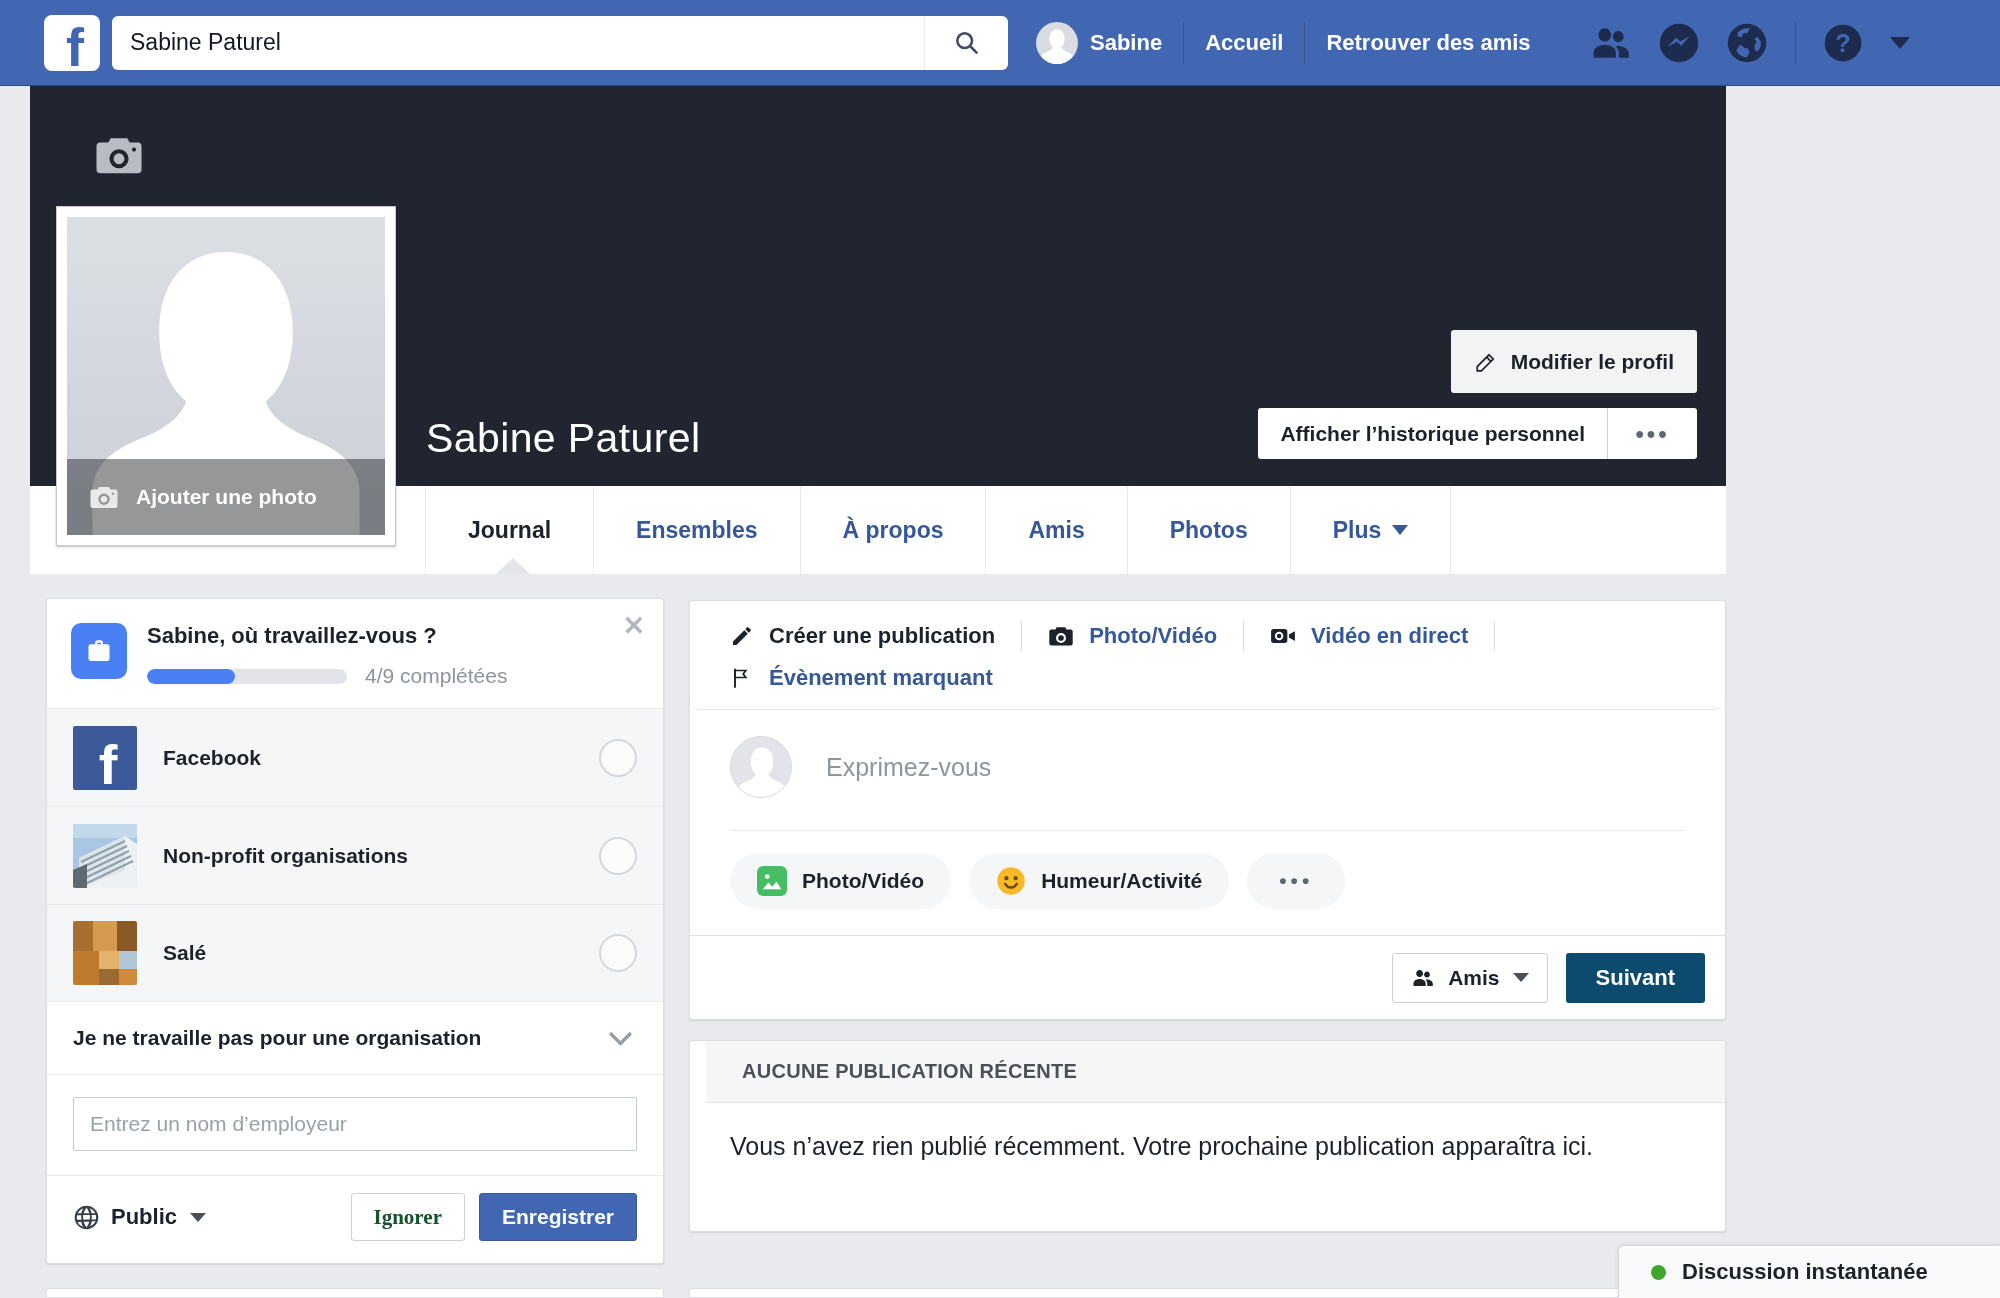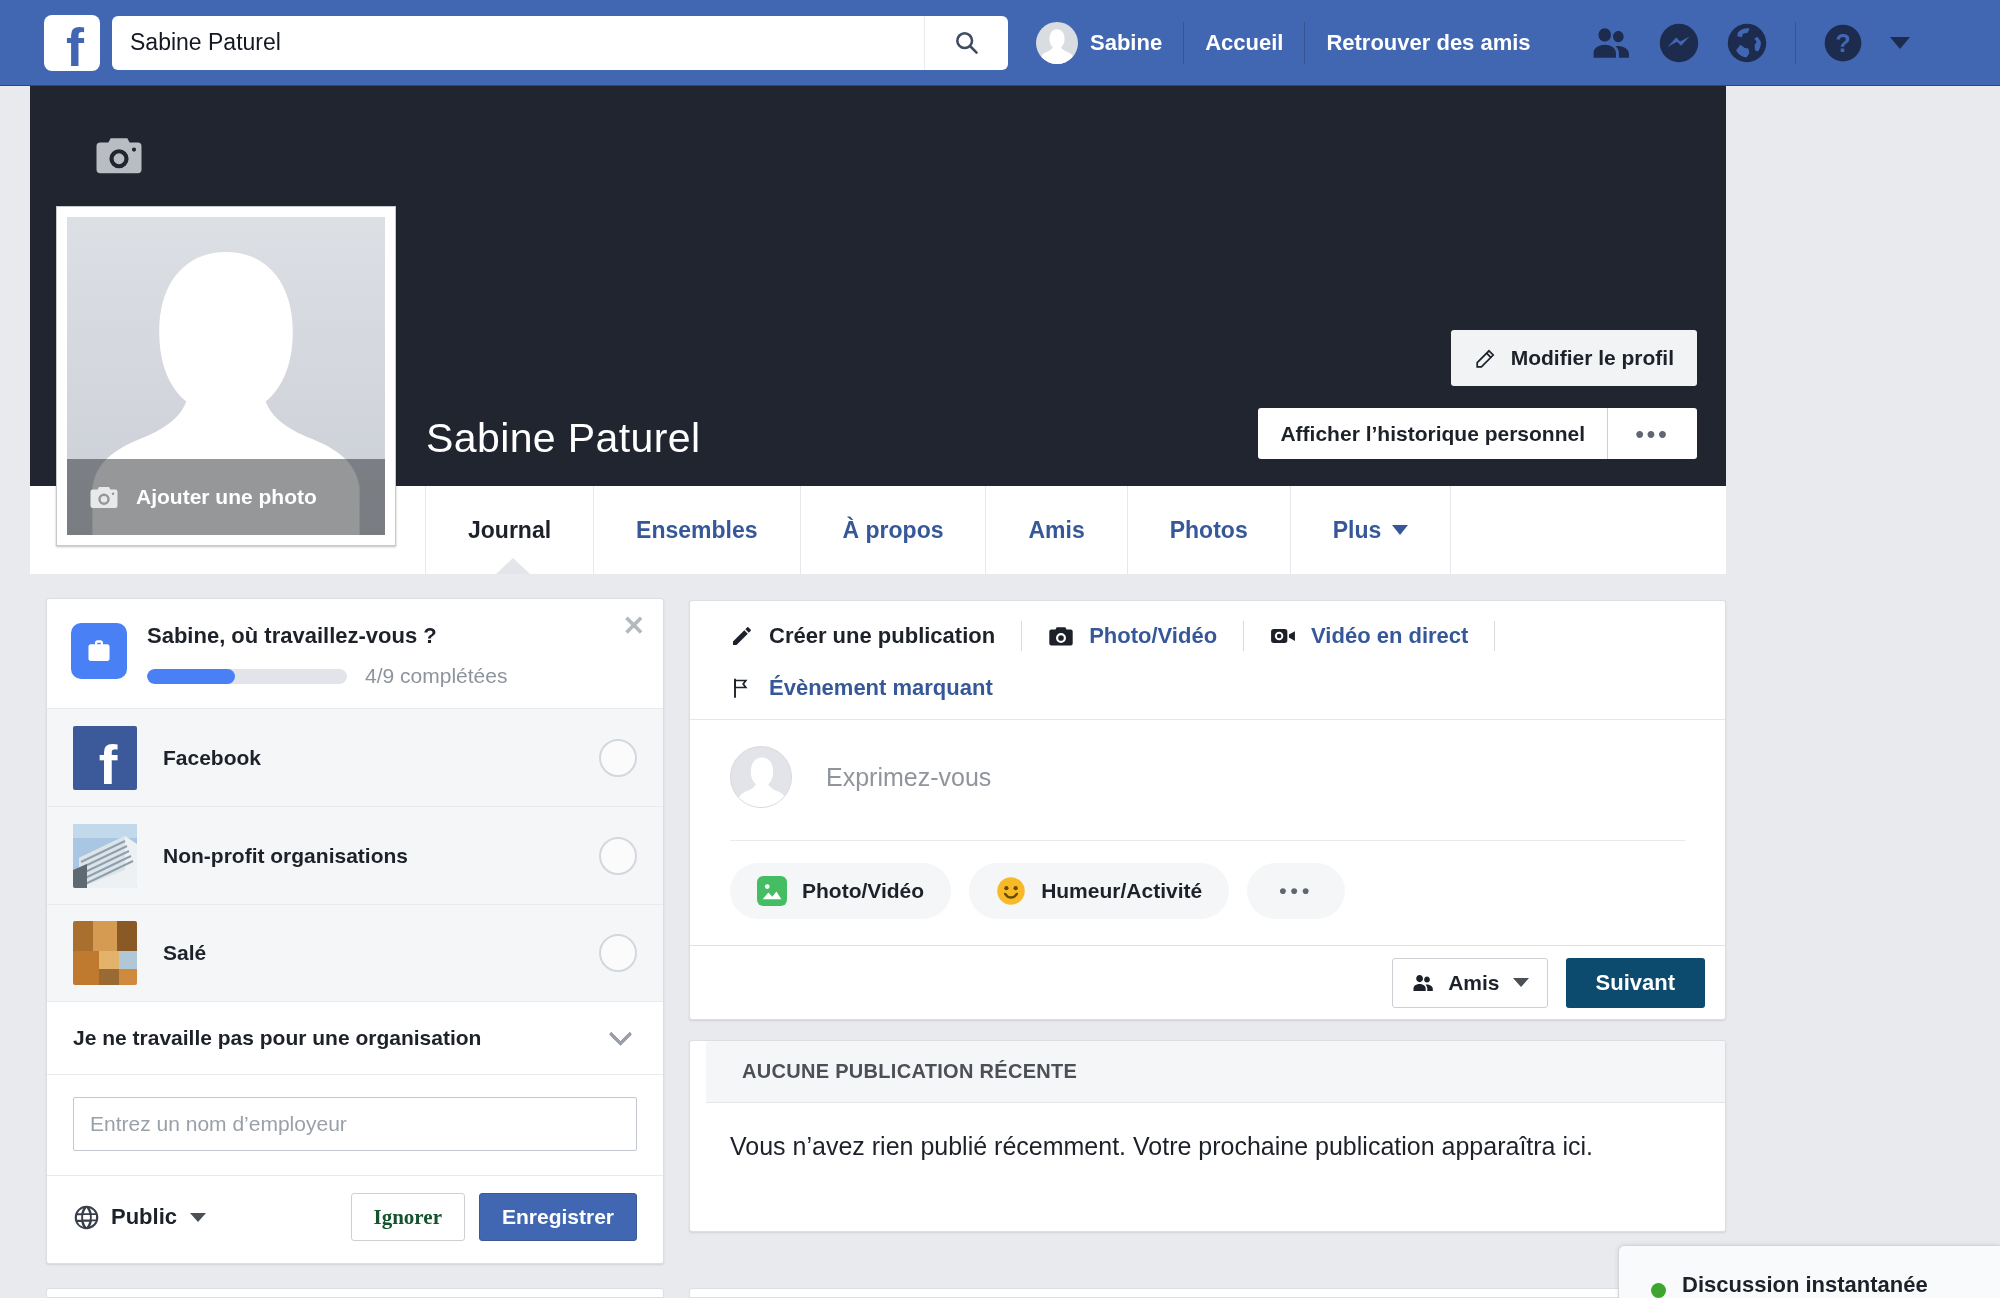--- a/index.html
+++ b/index.html
@@ -32,21 +32,21 @@
   .nav-ic { width:44px; height:44px; margin-left:24px; }
   .nav-ic:first-child { margin-left:0; }
   .nav-help { width:42px; height:42px; }
   .nav-caret { width:0; height:0; border-left:10px solid transparent; border-right:10px solid transparent;
     border-top:12px solid #1d2c4e; margin-left:26px; }
 
   
   .cover { position:absolute; left:30px; top:86px; width:1696px; height:400px; background:#20252f; }
   .cover-camera { position:absolute; left:64px; top:44px; width:50px; height:50px; cursor:pointer; }
   .cover-name { position:absolute; left:396px; bottom:24px; color:#fff; font-size:41px; letter-spacing:.4px; }
-  .btn-edit { position:absolute; right:29px; top:244px; height:56px; background:#f2f3f5;
+  .btn-edit { position:absolute; right:29px; top:244px; height:63px; background:#f2f3f5;
     border-radius:3px; display:flex; align-items:center; gap:13px; padding:0 23px;
     font-size:21px; font-weight:bold; color:#1d2129; cursor:pointer;margin-left:24px; }
   .btn-history { position:absolute; right:29px; top:322px; height:51px; background:#fff;
     border-radius:3px; display:flex; align-items:stretch; overflow:hidden; }
   .bh-main { padding:0 22px; display:flex; align-items:center; font-size:21px; font-weight:bold; cursor:pointer; }
   .bh-more { width:90px; border-left:1px solid #ccd0d5; display:flex; align-items:center; justify-content:center;
     color:#616770; font-size:24px; letter-spacing:3px; font-weight:bold; cursor:pointer; }
 
   
   .profile-pic { position:absolute; left:56px; top:206px; width:340px; height:340px;
@@ -108,22 +108,22 @@
   .privacy { display:flex; align-items:center; gap:11px; font-size:22px; font-weight:bold; cursor:pointer; }
   .privacy-caret { width:0; height:0; border-left:8px solid transparent; border-right:8px solid transparent;
     border-top:9px solid #4b4f56; margin-left:2px; }
   .btn { height:48px; border-radius:3px; font-weight:bold; font-size:21px;
     display:flex; align-items:center; padding:0 22px; cursor:pointer; white-space:nowrap; }
   .btn-ignore { margin-left:auto; background:#fff; border:1px solid #ccd0d5; color:#14532d;font-family:Liberation Serif, serif; }
   .btn-save { margin-left:14px; background:#4267b2; color:#fff; border:1px solid #3a5a97; }
 
   
   .composer { left:689px; top:600px; width:1037px; height:420px; display:flex; flex-direction:column; }
-  .comp-head { display:flex; flex-wrap:wrap; align-items:center; padding:14px 40px 10px; row-gap:10px;
-    border-bottom:1px solid #e5e6ea; }
+  .comp-head { display:flex; flex-wrap:wrap; align-items:center; padding:14px 40px 10px; row-gap:0;
+    border-bottom:1px solid #e5e6ea;border-radius:10px; }
   .comp-tab { display:flex; align-items:center; gap:15px; font-size:22px; font-weight:bold;
     color:#365899; padding:8px 0; cursor:pointer; white-space:nowrap; }
   .comp-tab.first { color:#1d2129; }
   .comp-sep { width:1px; height:30px; background:#d8dadf; margin:0 26px; align-self:center; }
   .comp-body { display:flex; align-items:center; padding:26px 40px 0; cursor:text; }
   .comp-avatar { width:62px; height:62px; border-radius:50%; background:#e2e4e9;
     border:1px solid #d8dadf; overflow:hidden; position:relative; flex:none; }
   .comp-ph { margin-left:34px; font-size:25px; color:#90949c; }
   .comp-div { height:1px; background:#e9eaee; margin:32px 40px 0; }
   .comp-pills { display:flex; align-items:center; gap:18px; padding:22px 40px 26px; }
@@ -148,21 +148,21 @@
   .np-body { padding:25px 40px; font-size:25px; line-height:1.5; }
   .np-body span { display:block; max-width:880px; }
 
   
   .sliver-left { left:46px; top:1288px; width:618px; height:10px; border-radius:3px 3px 0 0; box-shadow:none; }
   .sliver-main { left:689px; top:1288px; width:1037px; height:10px; border-radius:3px 3px 0 0; box-shadow:none; }
 
   
   .chat { position:absolute; left:1618px; top:1245px; width:382px; height:53px;
     background:#f9fafb; border:1px solid #d3d6db; border-bottom:0; border-right:0;
-    border-radius:6px 0 0 0; display:flex; align-items:flex-end; padding-left:32px;
+    border-radius:6px 0 0 0; display:flex; align-items:center; padding-left:32px;
     box-shadow:0 0 5px rgba(0,0,0,.1); cursor:pointer; z-index:15; }
   .chat-dot { width:15px; height:15px; border-radius:50%; background:#3fa62d; flex:none; }
   .chat-label { margin-left:16px; font-size:22px; font-weight:bold; }
 </style>
 </head>
 <body>
 
 <div class="navbar">
   <div class="logo">
       <span>f</span>

